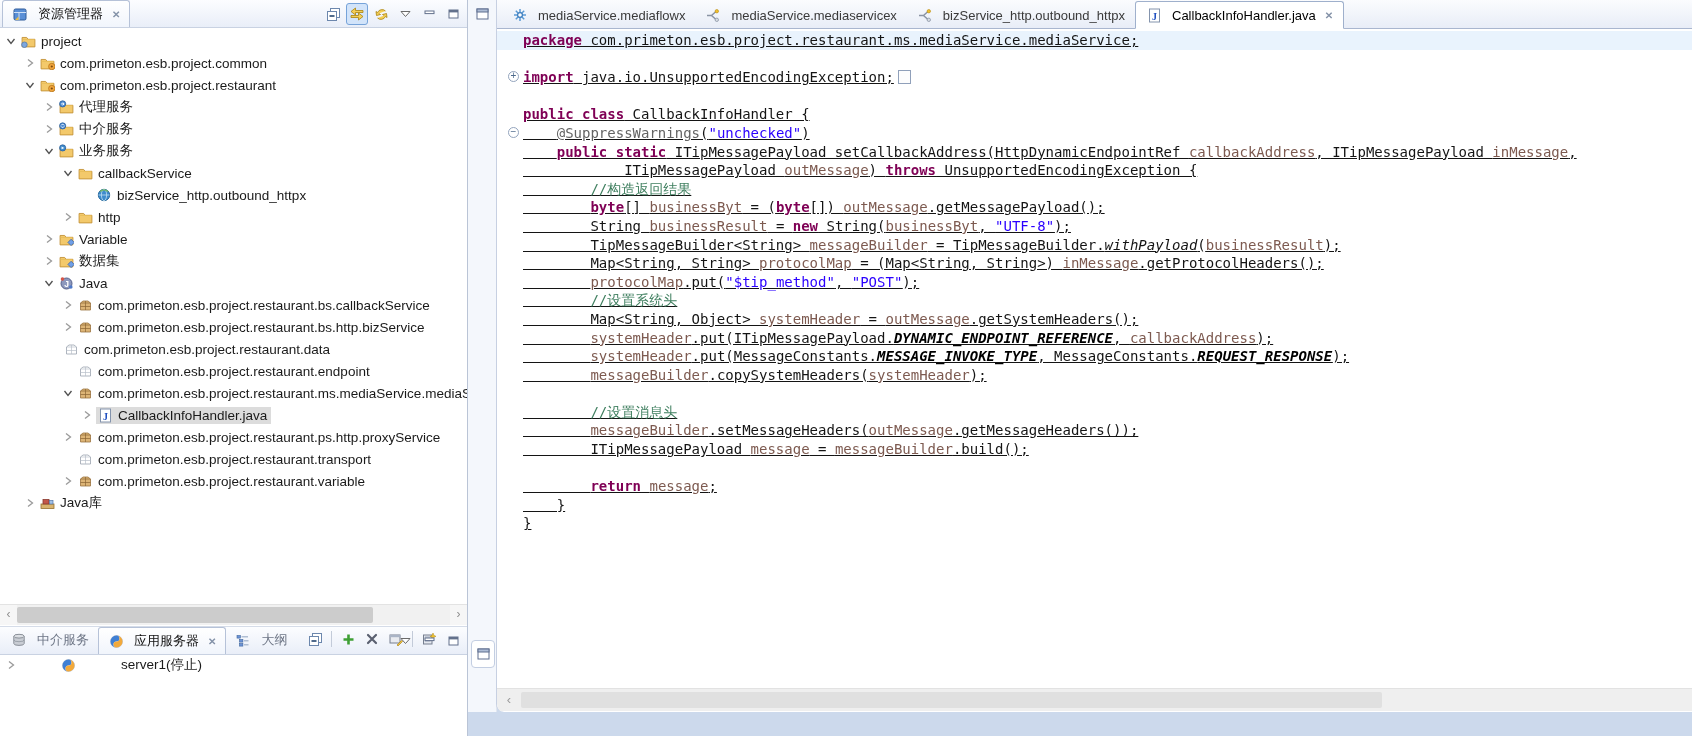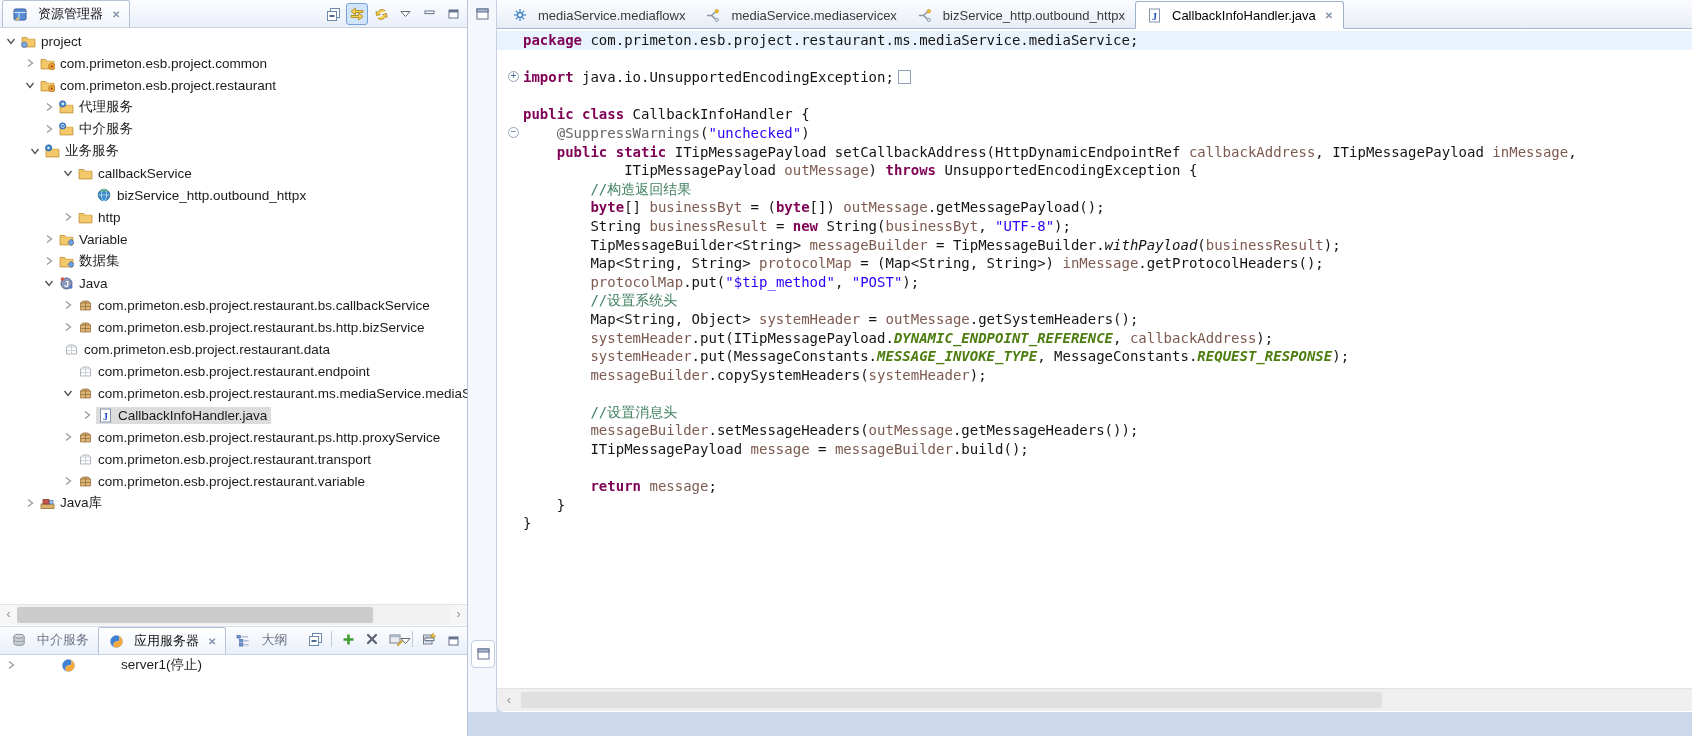--- a/index.html
+++ b/index.html
@@ -17,31 +17,31 @@
           display:flex;align-items:flex-end;padding-left:5px;}
   .etab{display:inline-flex;align-items:center;gap:5px;height:26px;padding:0 10px;font-size:13px;color:#3a3a3a;white-space:nowrap;}
   .etab.active{background:#fff;border:1px solid #9fb0cc;border-bottom:1px solid #fff;border-radius:3px 3px 0 0;
                margin-bottom:-1px;color:#000;}
   .tclose{font-size:10px;color:#8492a8;margin-left:4px;font-weight:bold;}
   
   .code-area{position:relative;height:660px;overflow:hidden;padding-top:2px;}
   .range-hatch{position:absolute;left:0;top:2px;width:13px;height:18px;
                background:repeating-linear-gradient(45deg,#8db8e8 0 2px,#fff 2px 4px);}
   .codeline{position:relative;height:18.6px;line-height:18.6px;padding-left:26px;
-            font-family:"DejaVu Sans Mono",monospace;font-size:14px;white-space:pre;color:#141414;}
+            font-family:"DejaVu Sans Mono",monospace;font-size:14px;white-space:pre;color:#141414;text-decoration:underline;}
   .codeline.hl{background:#e9f3fd;}
   .fold{position:absolute;left:11px;top:3px;width:11px;height:11px;box-sizing:border-box;border:1px solid #93a4bd;
         border-radius:50%;background:#fff;color:#4d6a8c;font-size:10px;line-height:8px;text-align:center;
         font-family:"Liberation Sans",sans-serif;}
   .kw{color:#7f0055;font-weight:bold;}
   .st{color:#2a00ff;}
   .cm{color:#3f7f5f;}
   .an{color:#646464;}
   .vr{color:#7d5a50;}
-  .cn{color:#4d7c0f;font-weight:bold;font-style:italic;}
+  .cn{color:#000000;font-weight:bold;font-style:italic;}
   .si{font-style:italic;}
   .fx{display:inline-block;width:11px;height:12px;border:1px solid #90a0ba;margin-left:4px;vertical-align:-2px;background:#fdfdfd;}
   .ehs{position:absolute;left:0;top:688px;width:100%;height:22px;background:#efefef;border-top:1px solid #e2e2e2;}
   .ehs .ar{position:absolute;left:2px;top:0;width:20px;height:22px;color:#9a9a9a;font-size:13px;line-height:21px;text-align:center;}
   .ehs .thumb{position:absolute;left:24px;top:3px;height:16px;width:72%;background:#e0e0e0;border-radius:2px;}
   
   .left{position:absolute;left:0;top:0;width:468px;height:736px;background:#fff;border-right:1px solid #bac4d6;box-sizing:border-box;}
   .vheader{position:relative;height:27px;background:linear-gradient(#fcfdff,#e9eef8);border-bottom:1px solid #c9d2e2;
            display:flex;align-items:flex-start;padding-left:2px;}
   .vtab{display:inline-flex;align-items:center;gap:5px;height:26px;padding:0 9px;font-size:13px;color:#6e7686;white-space:nowrap;}
@@ -302,21 +302,21 @@
           <span class="ticon">
             <svg width="15" height="14" viewBox="0 0 14 13">
               <path d="M1 3.2 h4.3 l1.3 1.7 H13 V12 H1 Z" fill="#f3c96b" stroke="#c19035" stroke-width="0.8"></path>
               <path d="M1.4 5.1 H12.6" stroke="#e8bd58" stroke-width="0.8"></path>
               <circle cx="3.4" cy="3.6" r="2.9" fill="#4b8bd4" stroke="#2c5e9c" stroke-width="0.7"></circle>
               <path d="M1.9 3.1 a1.7 1.7 0 0 1 3 0 M4.9 4.1 a1.7 1.7 0 0 1 -3 0" stroke="#fff" stroke-width="0.8" fill="none"></path>
             </svg>
           </span>
           <span class="tlabel">中介服务</span>
         </div>
-        <div class="trow" style="padding-left: 29px;">
+        <div class="trow" style="padding-left: 43px;">
           <span class="twistie">
             <svg width="10" height="10" viewBox="0 0 10 10">
               <path d="M1.5 3 L5 7.5 L8.5 3" fill="none" stroke="#4f4f4f" stroke-width="1.3"></path>
             </svg>
           </span>
           <span class="ticon">
             <svg width="15" height="14" viewBox="0 0 14 13">
               <path d="M1 3.2 h4.3 l1.3 1.7 H13 V12 H1 Z" fill="#f3c96b" stroke="#c19035" stroke-width="0.8"></path>
               <path d="M1.4 5.1 H12.6" stroke="#e8bd58" stroke-width="0.8"></path>
               <circle cx="3.4" cy="3.6" r="2.9" fill="#3f8ccc" stroke="#2c5e9c" stroke-width="0.7"></circle>

